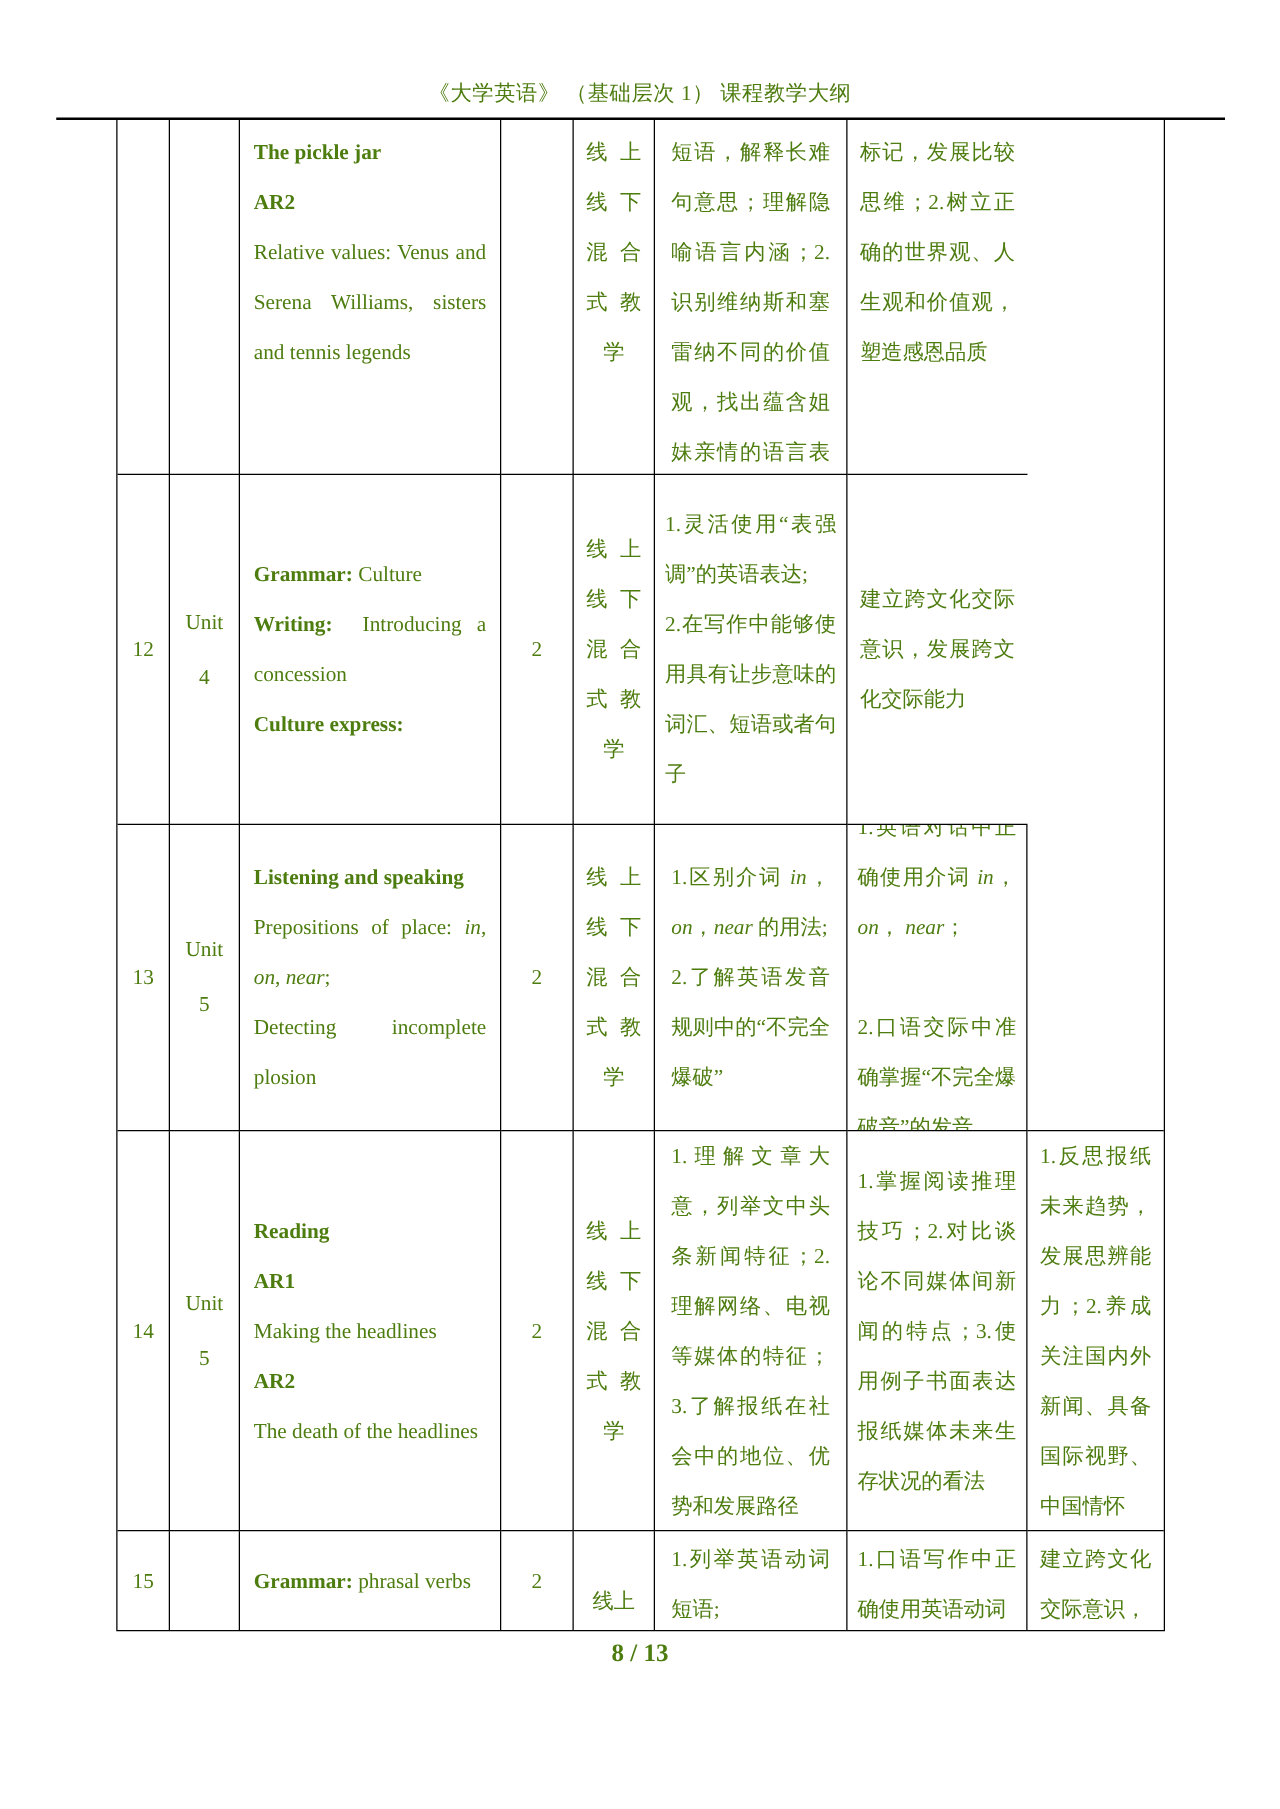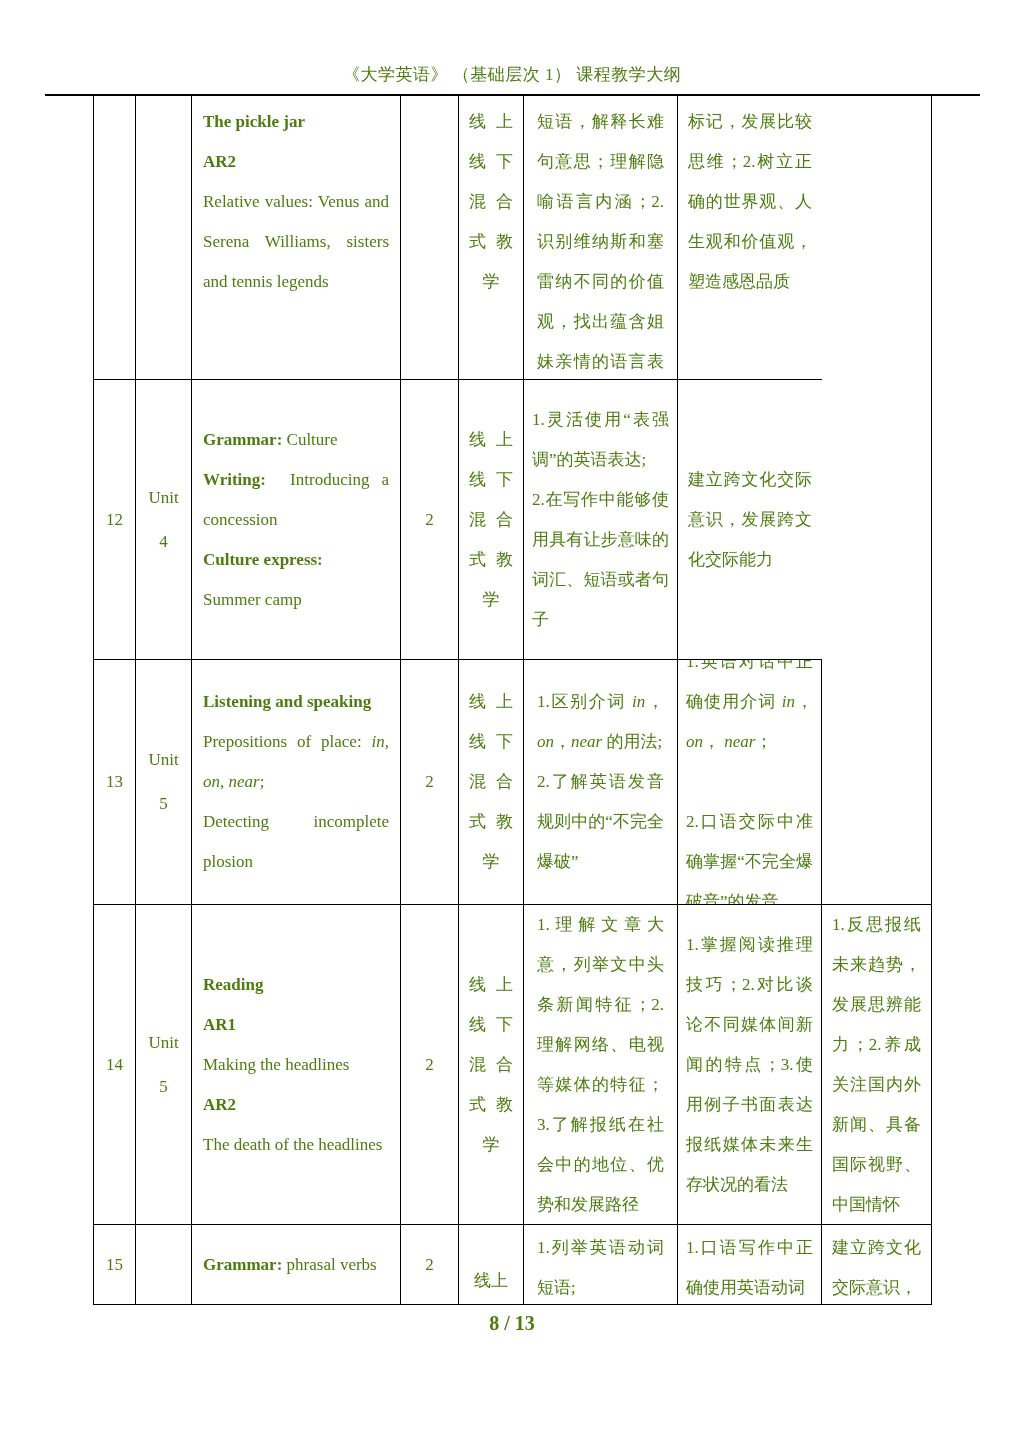--- a/index.html
+++ b/index.html
@@ -65,21 +65,20 @@
           <div class="para">12</div>
         </div>
         <div class="cell c-unit" style="height: 280px;">
           <div class="para">Unit</div>
           <div class="para">4</div>
         </div>
         <div class="cell c-content" style="height: 280px;">
           <div class="para"><span class="b">Grammar:</span><span> Culture</span></div>
           <div class="para"><span class="b">Writing:</span><span>&nbsp; Introducing a concession</span></div>
           <div class="para"><span class="b">Culture express:</span></div>
-          <div class="para"><span>Summer camp</span></div>
         </div>
         <div class="cell c-hours" style="height: 280px;">
           <div class="para">2</div>
         </div>
         <div class="cell c-method" style="height: 280px;">
           <div class="para">线上线下混合式教学</div>
         </div>
         <div class="cell c-req" style="height: 280px;">
           <div class="para"><span>1.灵活使用“表强调”的英语表达;</span></div>
           <div class="para"><span>2.在写作中能够使用具有让步意味的词汇、短语或者句子</span></div>

